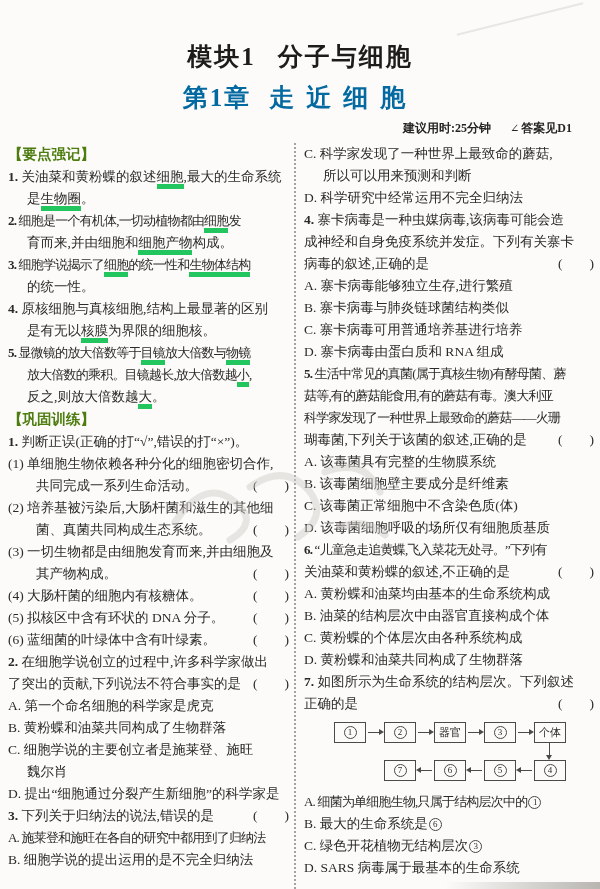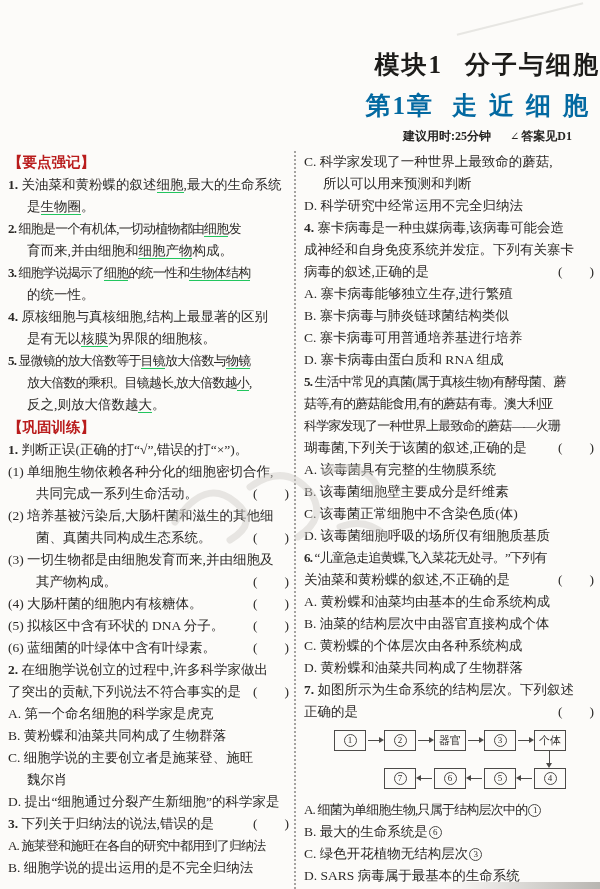--- a/index.html
+++ b/index.html
@@ -4,21 +4,21 @@
 <style>
   * { margin:0; padding:0; box-sizing:border-box; }
   html,body { background:#e8e8e6; }
   .page {
     position:relative; width:600px; height:889px; margin:0 auto;
     background:#fcfbf9; overflow:hidden;
     font-family:"Liberation Serif","DejaVu Serif",serif;
     color:#2c2a28;
   }
   
-  .header { padding-top:40px; text-align:right;margin-top:8px; }
+  .header { padding-top:40px; text-align:center; }
   .module-title { font-size:25px; font-weight:700; letter-spacing:2px; color:#1d1c1a; }
   .module-title .num { margin-right:22px; }
   .chapter-title { margin-top:8px; font-size:25px; font-weight:700; color:#0369a1; }
   .chapter-title .num { margin-right:18px; letter-spacing:2px; }
   .chapter-title .name { letter-spacing:12px; }
   .meta-line { margin-top:6px; padding-right:28px; display:flex; justify-content:flex-end;
     align-items:center; gap:19px; font-size:12px; font-weight:700; color:#262422; }
   .meta-line .ans { display:flex; align-items:center; gap:2px; }
   .answer-icon { font-size:11px; font-weight:400; }
   
@@ -26,23 +26,23 @@
   .col-left  { width:283px; }
   .divider   { border-left:2px dotted #a5a3a0; margin:0 3px; }
   .col-right { flex:1; padding-left:5px; }
   
   .line { display:flex; min-height:22px; line-height:22px; font-size:13.5px; }
   .line .txt { white-space:nowrap; }
   .line .paren { margin-left:auto; white-space:pre; padding-right:2px; }
   .ind1 { padding-left:19px; }
   .ind2 { padding-left:28px; }
   .tight { letter-spacing:-0.8px; font-size:13px; }
-  .u { border-bottom:1px solid #22c55e; padding-bottom:0px; }
+  .u { border-bottom:5px solid #22c55e; padding-bottom:0px; }
   .b { font-weight:700; }
-  .h { font-family:"Liberation Sans","DejaVu Sans",sans-serif; font-weight:700; font-size:14.5px; color:#b91c1c; }
+  .h { font-family:"Liberation Sans","DejaVu Sans",sans-serif; font-weight:700; font-size:14.5px; color:#4d7c0f; }
   .circ { display:inline-flex; width:13px; height:13px; border:1px solid #4a4846; border-radius:50%;
     align-items:center; justify-content:center; font-size:9px; line-height:1; vertical-align:1px; margin:0 1px; }
   
   .diagram { position:relative; width:232px; height:62px; margin:7px 0 7px 30px; }
   .drow { display:flex; align-items:center; height:21px; }
   .drow2 { margin-left:50px; margin-top:17px; }
   .dbox { width:32px; height:21px; border:1.5px solid #4c4a48; display:flex; align-items:center;
     justify-content:center; font-size:11px; flex:none; background:#fcfbf9; }
   .arr { position:relative; width:14px; height:0; border-top:1.2px solid #4c4a48; margin:0 2px; flex:none; }
   .arr-r::after { content:""; position:absolute; right:-2px; top:-3.6px;

